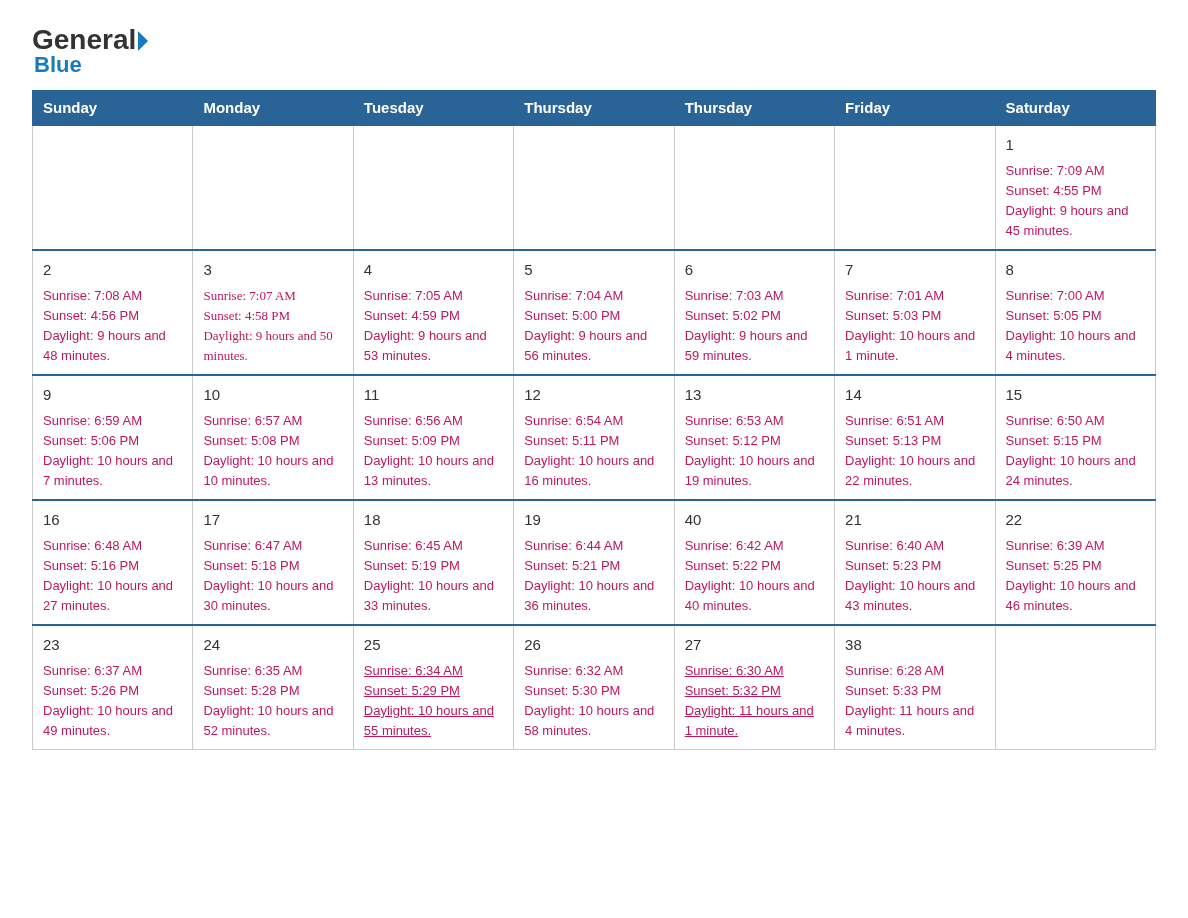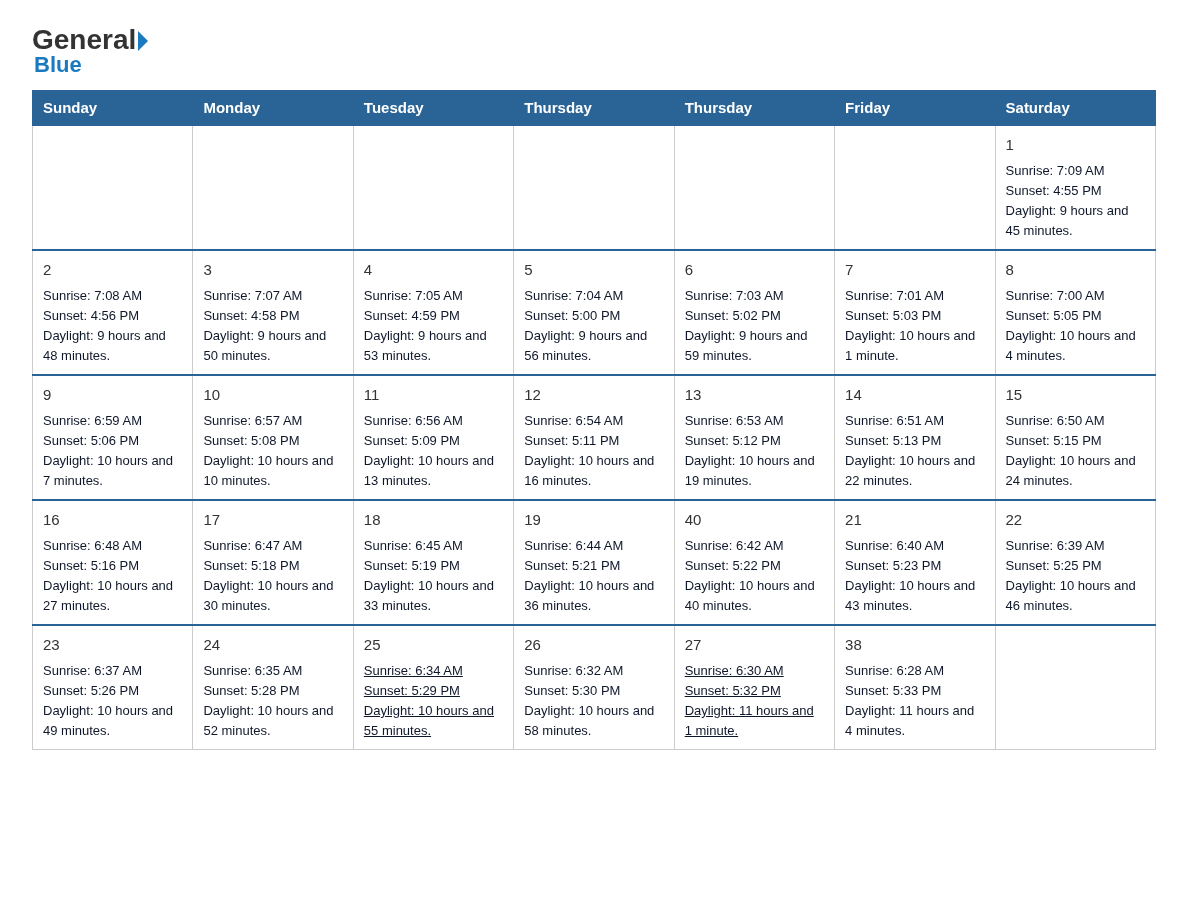--- a/index.html
+++ b/index.html
@@ -92,21 +92,21 @@
       border-left: 1px solid #ccc;
     }
     .day-num {
       font-size: 15px;
       font-weight: normal;
       display: block;
       margin-bottom: 4px;
     }
     .day-info {
       font-size: 13px;
-      color: #0f172a;
+      color: #be185d;
       line-height: 1.55;
     }
     tbody tr:last-child td {
       border-bottom: 1px solid #ccc;
     }
   </style>
 </head>
 <body>
 
 <div class="header">
@@ -152,21 +152,21 @@
       </tr>
       <tr>
         <td>
           <span class="day-num">2</span>
           <div class="day-info" style="white-space: pre-line;">Sunrise: 7:08 AM
 Sunset: 4:56 PM
 Daylight: 9 hours and 48 minutes.</div>
         </td>
         <td>
           <span class="day-num">3</span>
-          <div class="day-info" style="white-space: pre-line;">Sunrise: 7:07 AM
+          <div class="day-info" style="white-space: pre-line; font-family: Liberation Serif, serif;">Sunrise: 7:07 AM
 Sunset: 4:58 PM
 Daylight: 9 hours and 50 minutes.</div>
         </td>
         <td>
           <span class="day-num">4</span>
           <div class="day-info" style="white-space: pre-line;">Sunrise: 7:05 AM
 Sunset: 4:59 PM
 Daylight: 9 hours and 53 minutes.</div>
         </td>
         <td>

